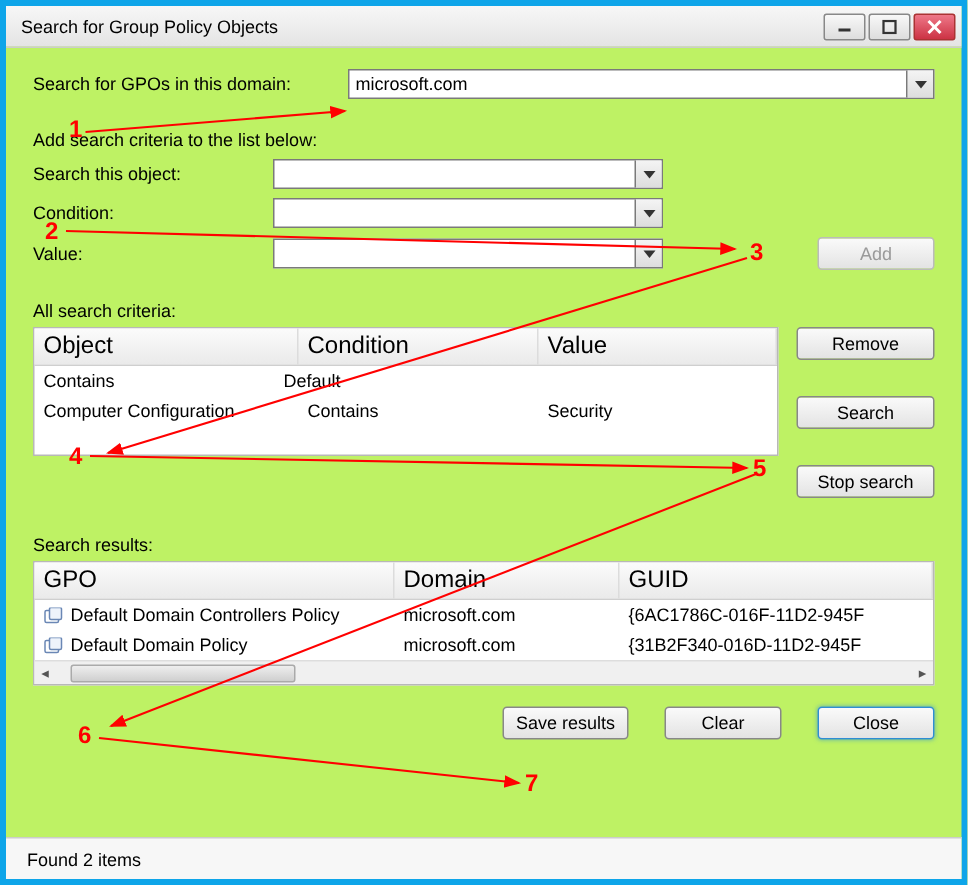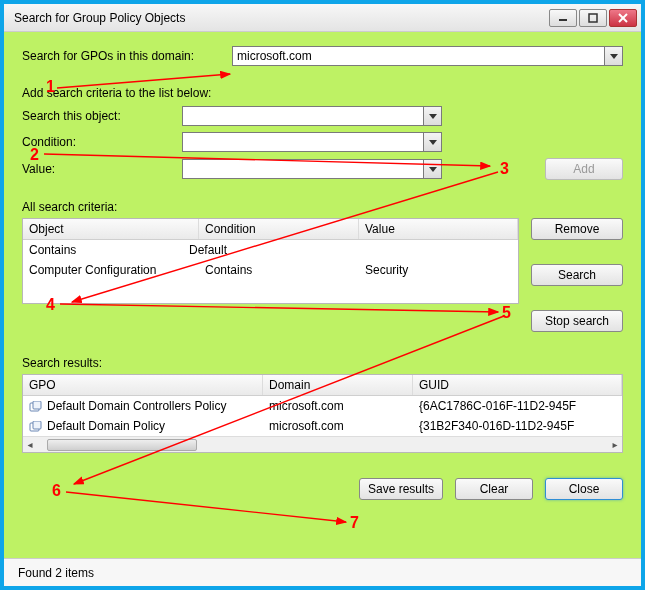--- a/index.html
+++ b/index.html
@@ -16,31 +16,31 @@
   .combo, .txt { height:20px; border:1px solid #7a7a7a; background:#fff; padding:0 4px; font-size:12px; }
   .combo { display:flex; align-items:center; position:relative; }
   .combo .arrow { position:absolute; right:0; top:0; width:18px; height:100%; border-left:1px solid #7a7a7a; background:linear-gradient(#f4f4f4,#ddd); display:flex; align-items:center; justify-content:center; }
   .arrow-glyph { width:0;height:0;border-left:4px solid transparent;border-right:4px solid transparent;border-top:5px solid #333; }
   .btn { height:22px; border:1px solid #888; background:linear-gradient(#fafafa,#e3e3e3); border-radius:3px; font-size:12px; padding:0 8px; min-width:78px; text-align:center; line-height:20px; cursor:default;}
   .btn.disabled { color:#9a9a9a; border-color:#bbb;}
   .btn.primary { border-color:#2f8dd4; box-shadow:0 0 3px rgba(47,141,212,0.6);}
   .section-gap { height:14px; }
   .grid { border:1px solid #b8b8b8; background:#fff; }
   .grid-head { display:flex; background:linear-gradient(#fbfbfb,#eaeaea); border-bottom:1px solid #cfcfcf; }
-  .gh { padding:3px 6px; border-right:1px solid #dcdcdc; font-size:12px; }
+  .gh { padding:3px 6px; border-right:1px solid #dcdcdc; font-size:16px; }
   .grid-row { display:flex; }
   .gc { padding:3px 6px; font-size:12px; overflow:hidden; white-space:nowrap; }
   .criteria-area { display:flex; gap:12px; }
   .criteria-grid { flex:1; }
   .side-btns { width:92px; display:flex; flex-direction:column; gap:24px; }
   .results-grid { border:1px solid #b8b8b8; background:#fff; }
   .scroll-strip { height:16px; background:#f0f0f0; border-top:1px solid #ddd; display:flex; align-items:center; }
   .thumb { height:12px; width:150px; background:linear-gradient(#eee,#cfcfcf); border:1px solid #aaa; border-radius:2px; margin-left:10px;}
   .scroll-arrow { width:14px; text-align:center; font-size:10px; color:#555;}
-  .action-row { display:flex; justify-content:flex-end; gap:12px; margin-top:25px; }
+  .action-row { display:flex; justify-content:flex-end; gap:24px; margin-top:14px; }
   .statusbar { position:absolute; left:0; right:0; bottom:0; height:28px; border-top:1px solid #ccc; padding:0 14px; display:flex; align-items:center; font-size:12px; background:#f7f7f7;}
   .gpo-icon { display:inline-block; width:14px; height:12px; margin-right:4px; vertical-align:middle; }
   .annot { position:absolute; color:#f00; font-weight:bold; font-size:16px; font-family:Arial; pointer-events:none; }
   svg.overlay { position:absolute; top:0; left:0; pointer-events:none; }
 </style>
 </head>
 <body>
 
 <div class="outer">
 

